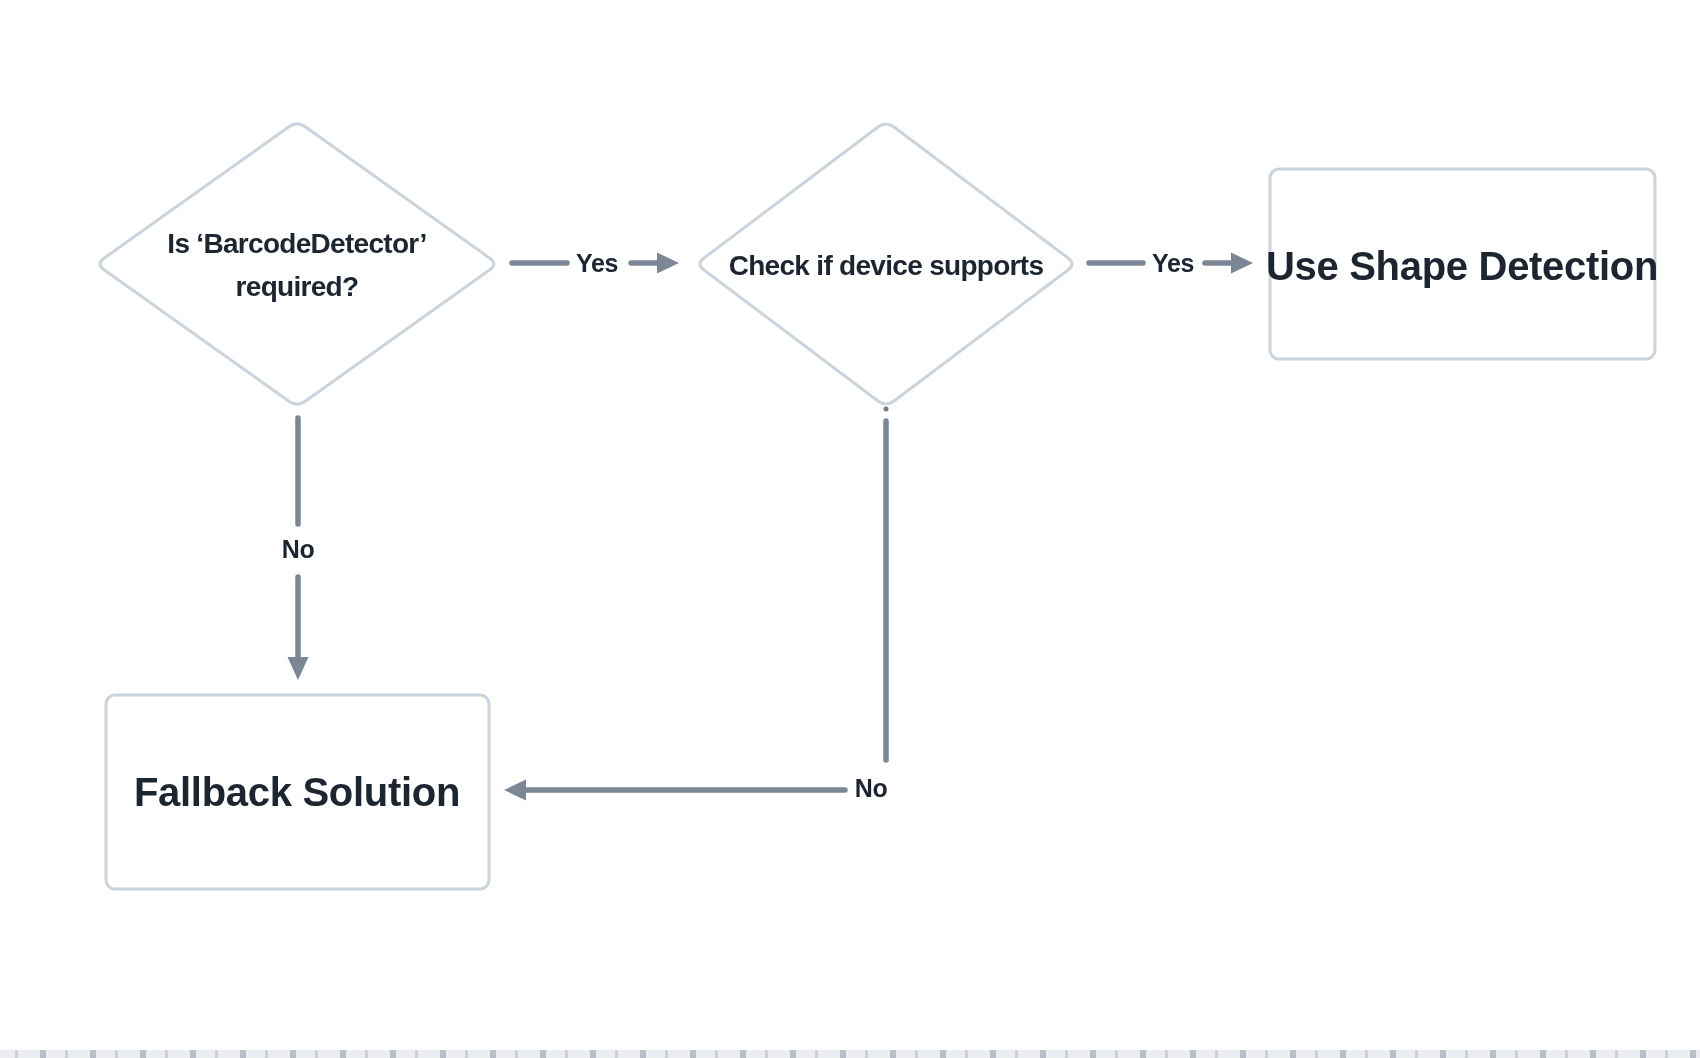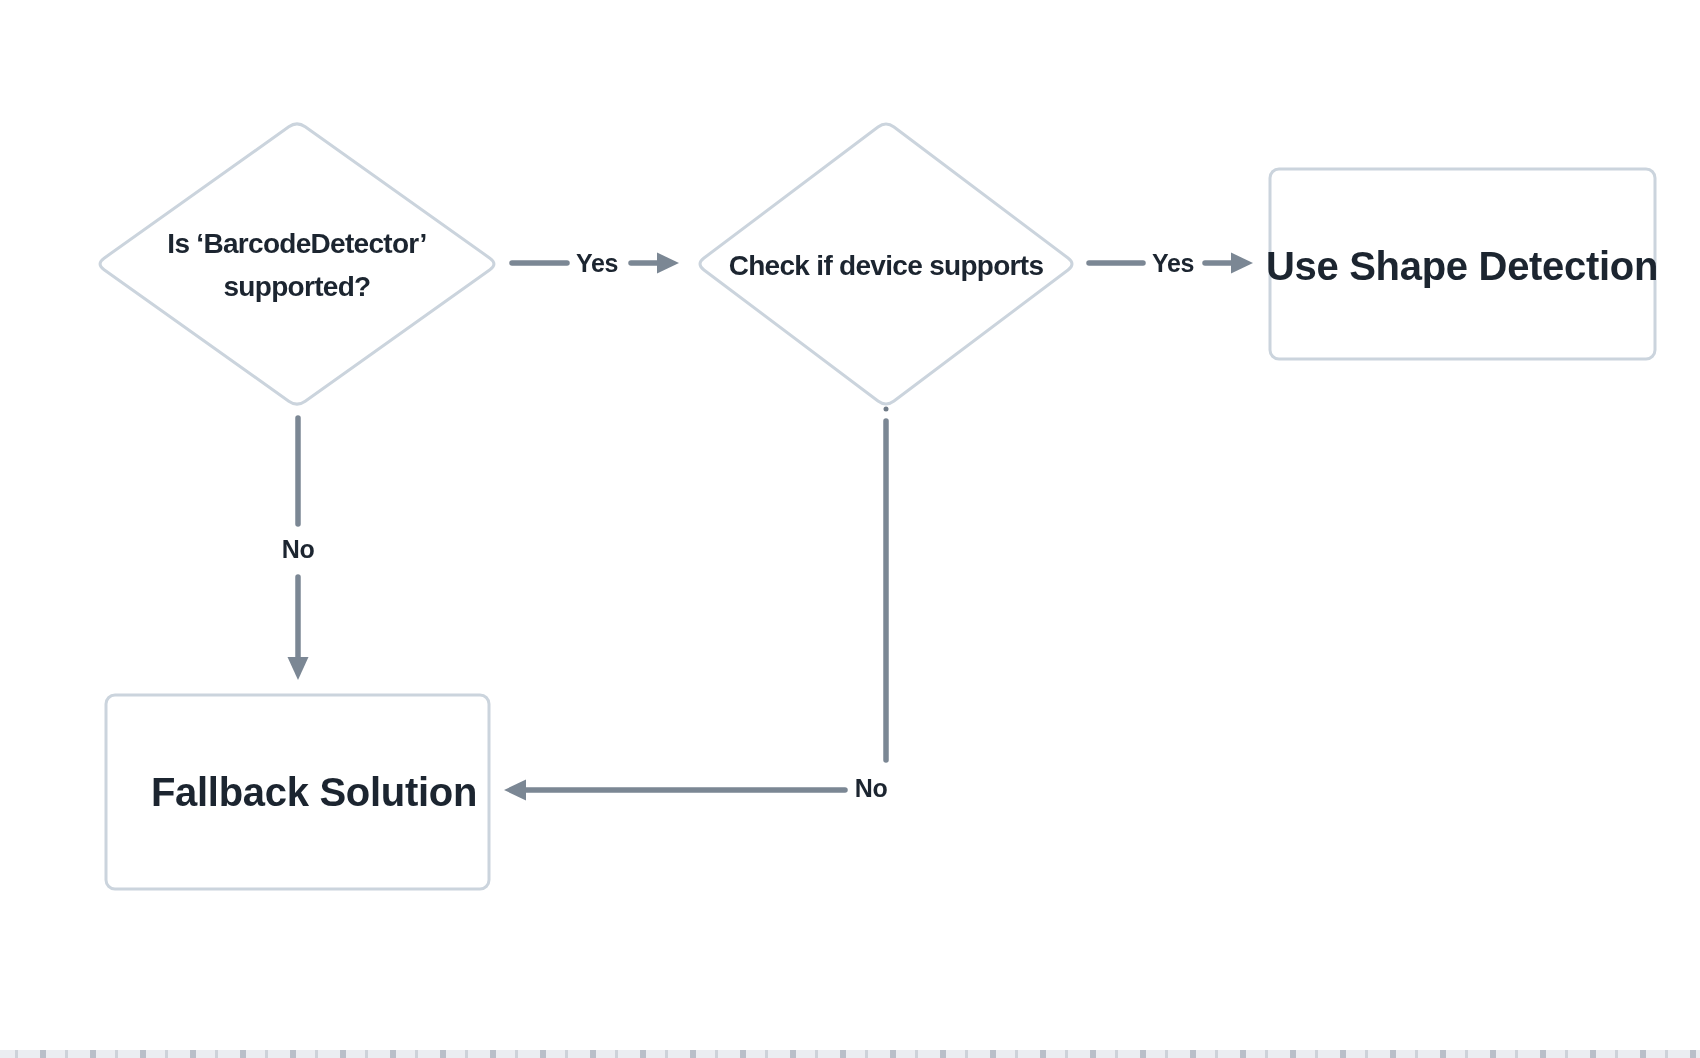--- a/index.html
+++ b/index.html
@@ -111,32 +111,32 @@
     <g>
       <circle class="connector-dot" cx="886" cy="409" r="2.5"></circle>
       <line class="edge-line" x1="886" y1="421" x2="886" y2="760"></line>
       <line class="edge-line" x1="845" y1="790" x2="526" y2="790"></line>
       <polygon class="edge-head" points="526,779.5 526,800.5 504,790"></polygon>
     </g>
   </svg>
 
   <div class="label node-sm" style="left:297px; top:265px;">
     <div>Is ‘BarcodeDetector’</div>
-    <div>supported?</div>
+    <div>required?</div>
   </div>
 
   <div class="label node-sm" style="left:886px; top:265px;">
     <div>Check if device supports</div>
   </div>
 
   <div class="label node-lg" style="left:1462px; top:266px;">
     <div>Use Shape Detection</div>
   </div>
 
-  <div class="label node-lg" style="left:314px; top:792px;">Fallback Solution</div>
+  <div class="label node-lg" style="left:297px; top:792px;">Fallback Solution</div>
 
   <div class="label edge" style="left:597px; top:263px;">Yes</div>
 
   <div class="label edge" style="left:1173px; top:263px;">Yes</div>
 
   <div class="label edge" style="left:298px; top:549px;">No</div>
 
   <div class="label edge" style="left:871px; top:788px;">No</div>
 
   <div class="ruler"></div>

